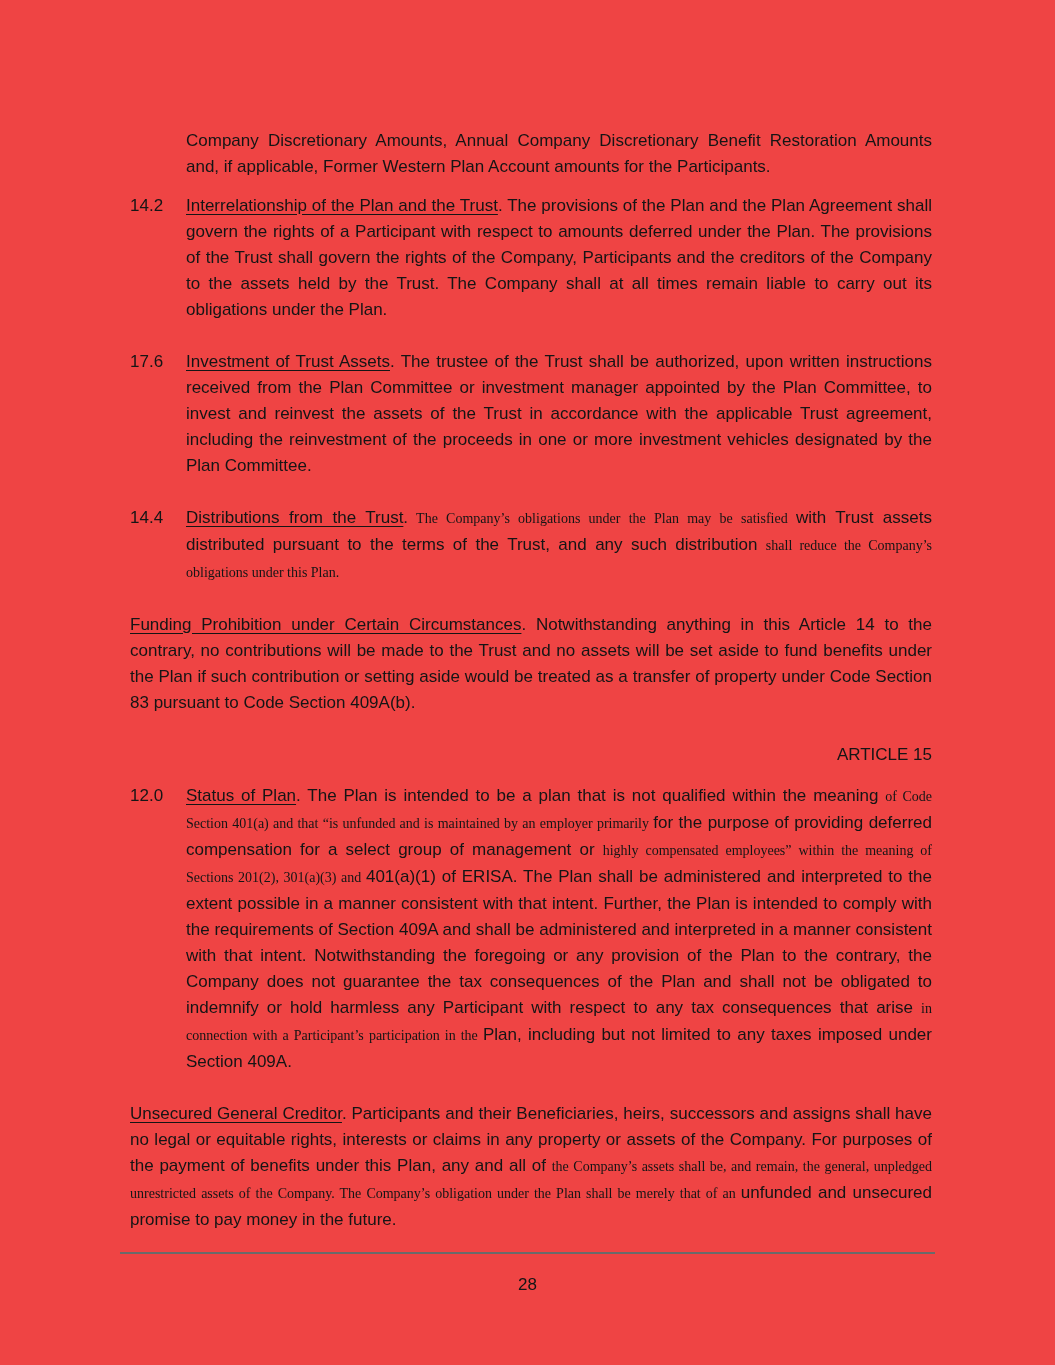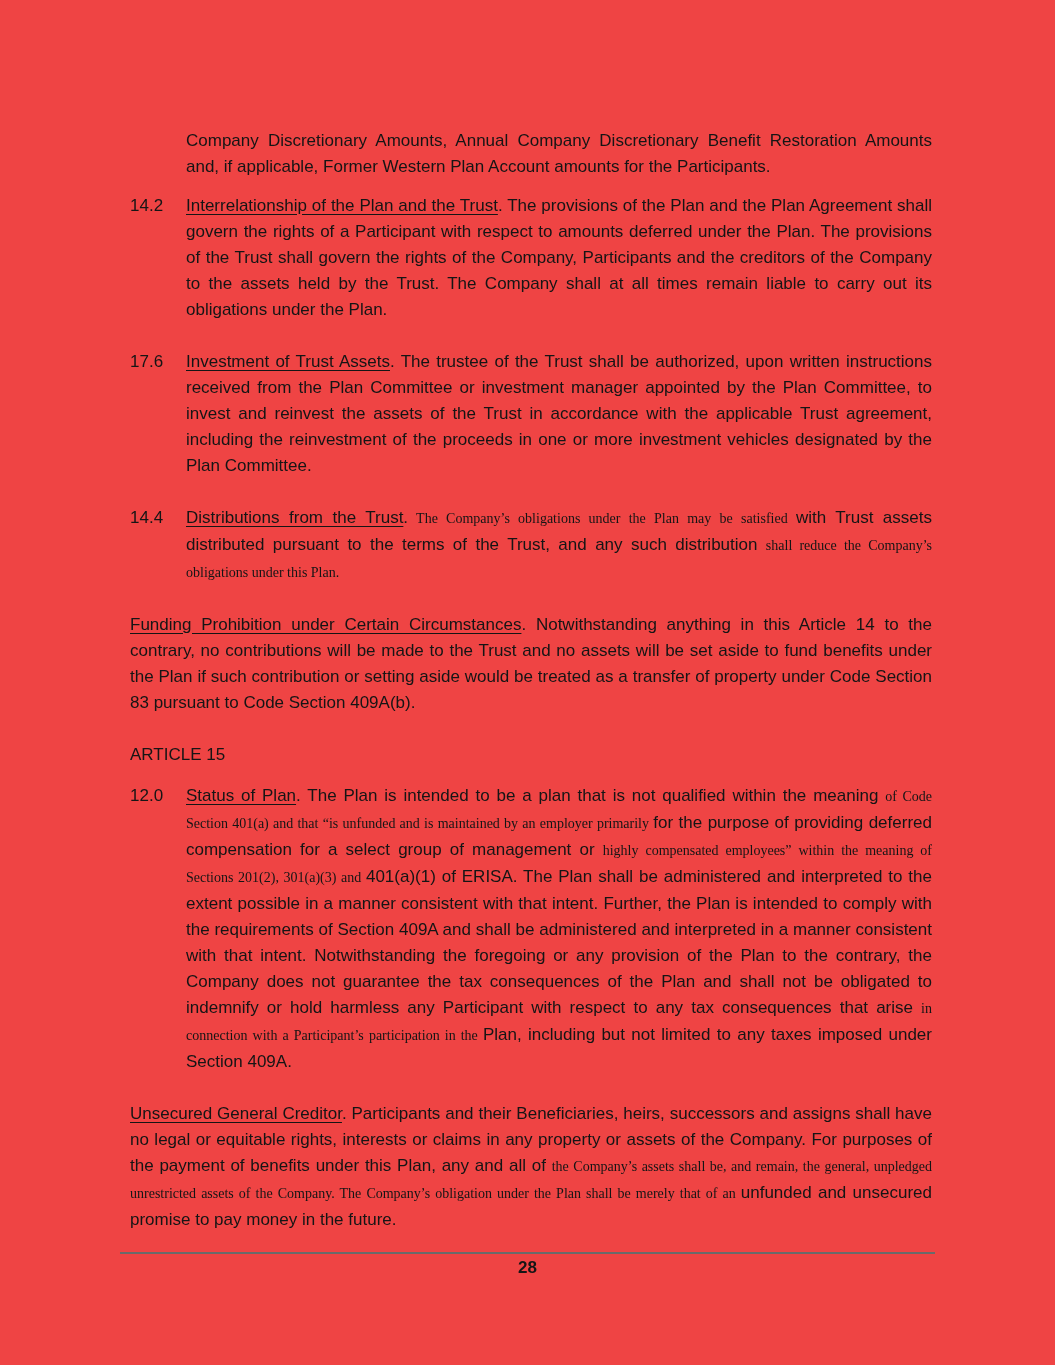--- a/index.html
+++ b/index.html
@@ -21,31 +21,31 @@
     width: 802px;
   }
   .para { margin: 0 0 13px 0; text-align: justify; }
   .intro { margin-left: 56px; }
   .section { display: flex; margin: 0 0 13px 0; }
   .section-number { width: 56px; flex: 0 0 56px; }
   .section-body { flex: 1; text-align: justify; }
   .heading { text-decoration: underline; text-underline-offset: 3px; }
   .serif { font-family: "Liberation Serif", serif; font-size: 14px; }
   .sans { font-family: "Liberation Sans", sans-serif; }
-  .article-heading { text-align: left; margin: 13px 0 15px 0; }
+  .article-heading { text-align: right; margin: 13px 0 15px 0; }
   .article-heading div { line-height: 26px; }
   .footer {
     position: absolute;
     left: 120px;
     top: 1252px;
     width: 815px;
     border-top: 2px solid #6a6a6a;
     text-align: center;
   }
-  .page-number { display: inline-block; padding-top: 1px; font-weight: bold; }
+  .page-number { display: inline-block; padding-top: 18px; }
 </style>
 </head>
 <body>
 
 <div class="page">
   <div class="content">
 
     <p class="para intro"><span class="sans">Company Discretionary Amounts, Annual Company Discretionary Benefit Restoration Amounts and, if applicable, Former Western Plan Account amounts for the Participants.</span></p>
 
     <div class="section">

